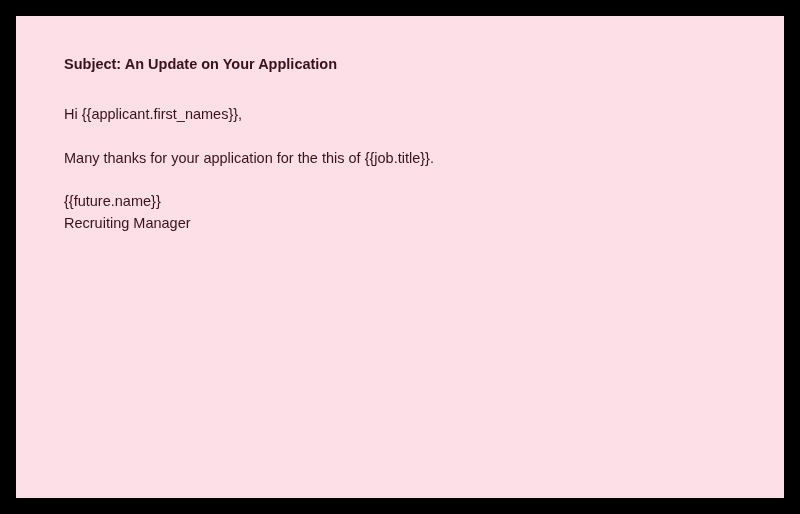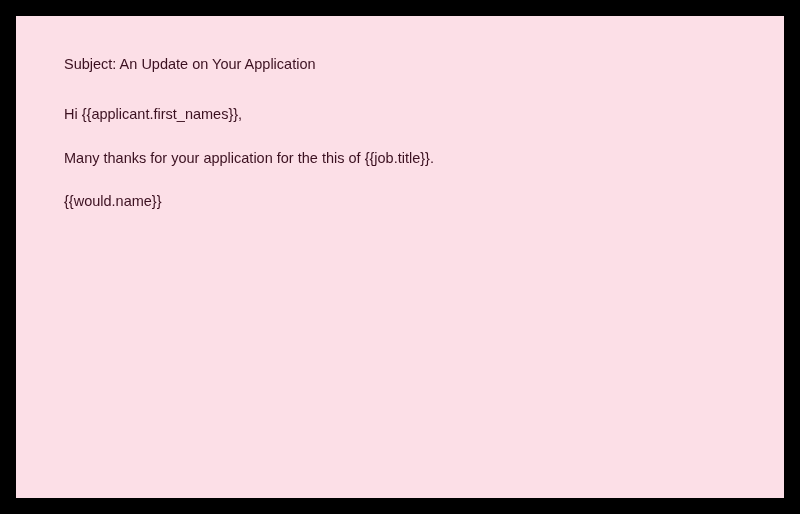--- a/index.html
+++ b/index.html
@@ -18,20 +18,21 @@
       width: 100%;
       height: 100%;
       background: #fcdfe7;
       padding: 38px 48px;
       color: #3b1020;
       font-size: 14.5px;
       line-height: 1.5;
     }
     .subject {
       margin-bottom: 28px;
+      font-weight: bold;
     }
     .greeting {
       margin-bottom: 22px;
     }
     .para {
       margin-bottom: 22px;
     }
     .regards {
       margin-top: 28px;
       margin-bottom: 28px;
@@ -47,15 +48,16 @@
   <div class="subject">Subject: An Update on Your Application</div>
 
   <div class="greeting">Hi {{applicant.first_names}},</div>
 
   <div class="para">Many thanks for your application for the this of {{job.title}}.</div>
 
 
 
 
   <div class="signature">
-    <div>{{would.name}}</div>
+    <div>{{future.name}}</div>
+    <div>Recruiting Manager</div>
   </div>
 </div>
 
 </body></html>

